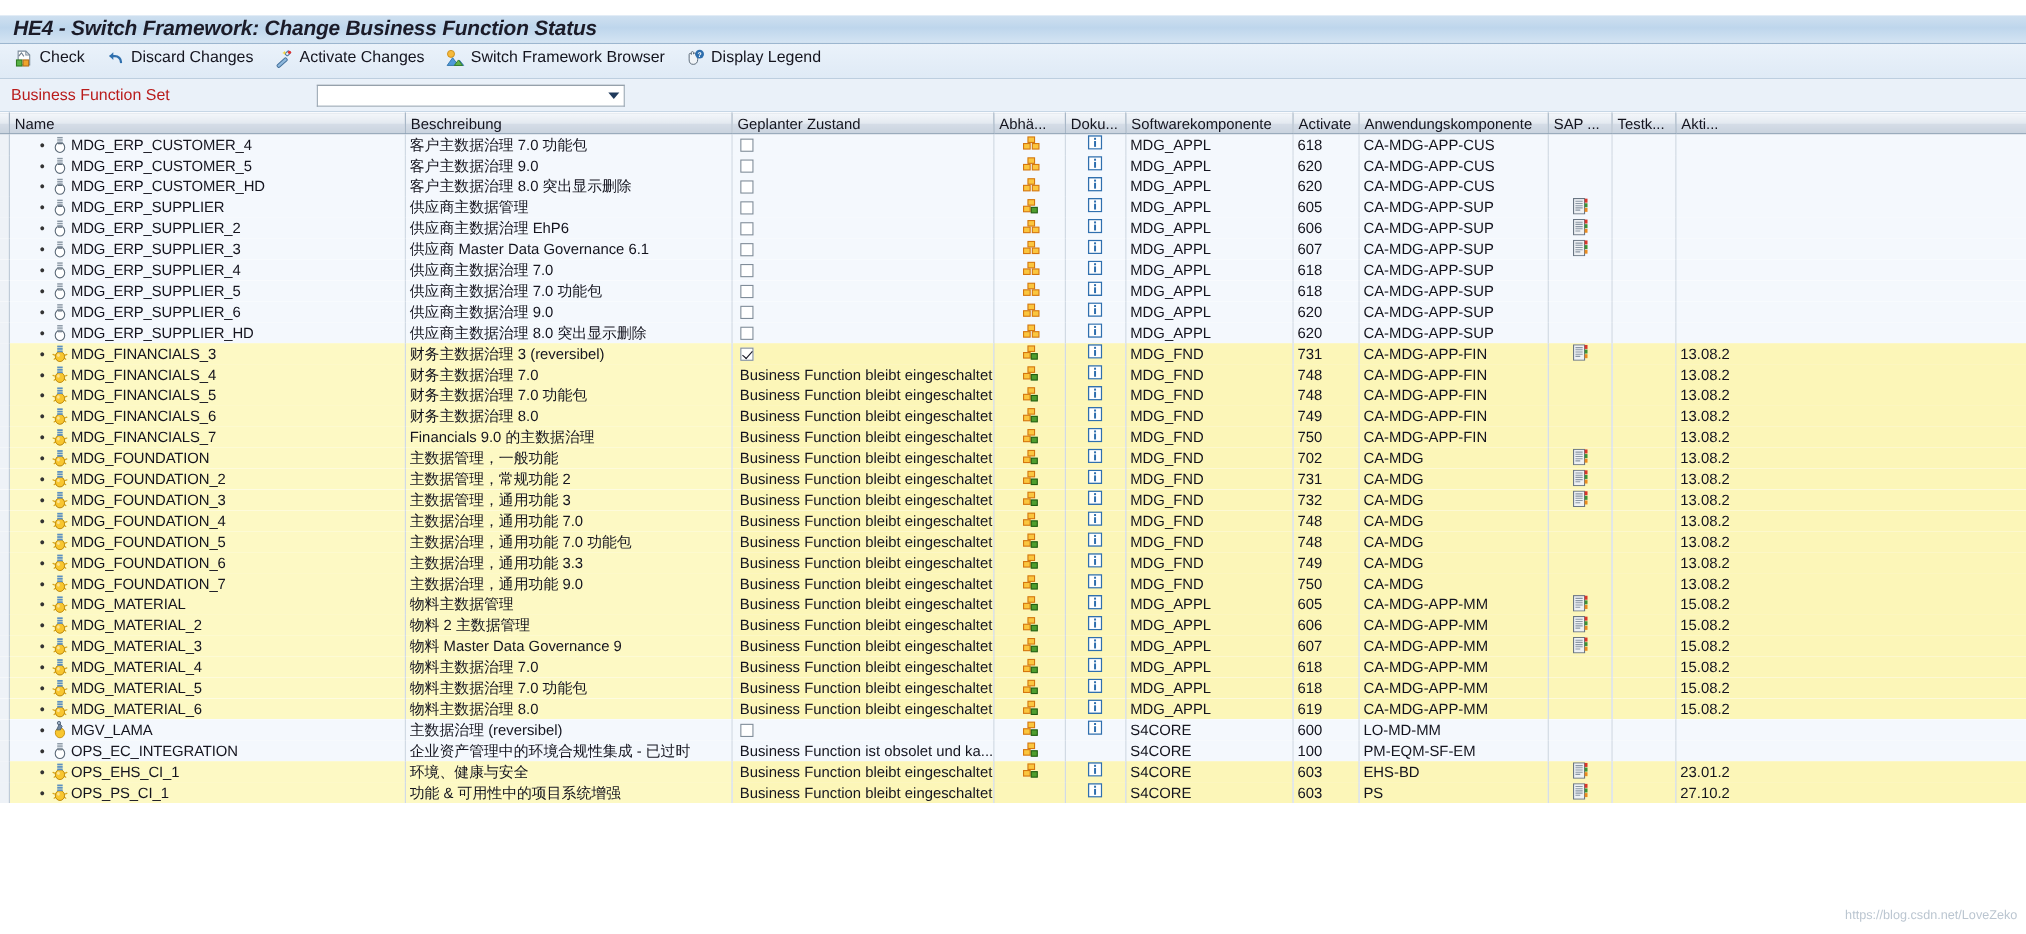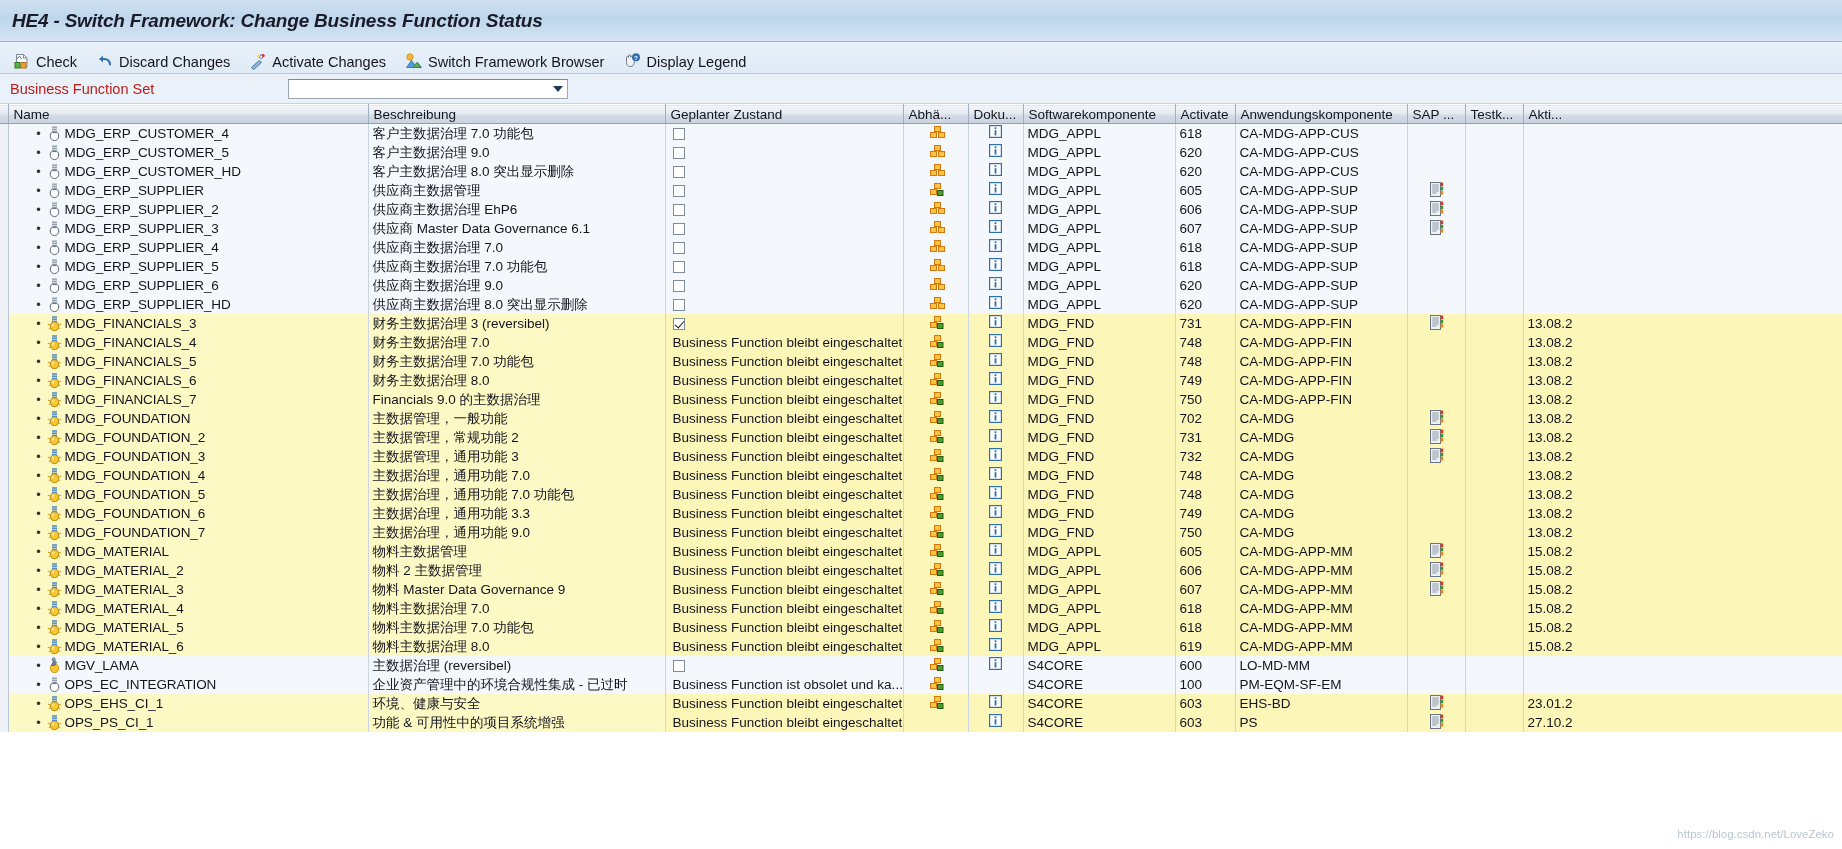--- a/index.html
+++ b/index.html
@@ -6,27 +6,28 @@
     margin: 0; padding: 0;
     width: 1842px; height: 849px;
     overflow: hidden;
     background: #ffffff;
     font-family: "Liberation Sans", sans-serif;
     -webkit-font-smoothing: antialiased;
   }
 
   
   #titlebar {
-    height: 42px;
+    height: 26px;
     background: linear-gradient(to bottom, #cfe0f0 0%, #bed6ec 45%, #d4e4f3 100%);
     border-bottom: 1px solid #9cb6cf;
     display: flex;
     align-items: center;
     padding-left: 12px;
     box-sizing: border-box;
+    margin-top: 14px;
   }
   #titlebar .title {
     font-size: 19px;
     font-weight: bold;
     font-style: italic;
     color: #1b1b28;
     letter-spacing: -0.2px;
     white-space: nowrap;
   }
 
@@ -36,21 +37,21 @@
     background: linear-gradient(to bottom, #eaf2fa 0%, #dfeaf6 100%);
     border-bottom: 1px solid #b6c9dc;
     display: flex;
     align-items: center;
     padding-left: 10px;
     box-sizing: border-box;
     gap: 0px;
   }
   .tbtn {
     display: flex;
-    align-items: flex-end;
+    align-items: flex-start;
     height: 24px;
     padding: 0 9px 0 2px;
     margin-right: 6px;
     border: 1px solid transparent;
     border-radius: 2px;
     cursor: default;
     white-space: nowrap;
   }
   .tbtn .ico {
     width: 18px; height: 18px;

